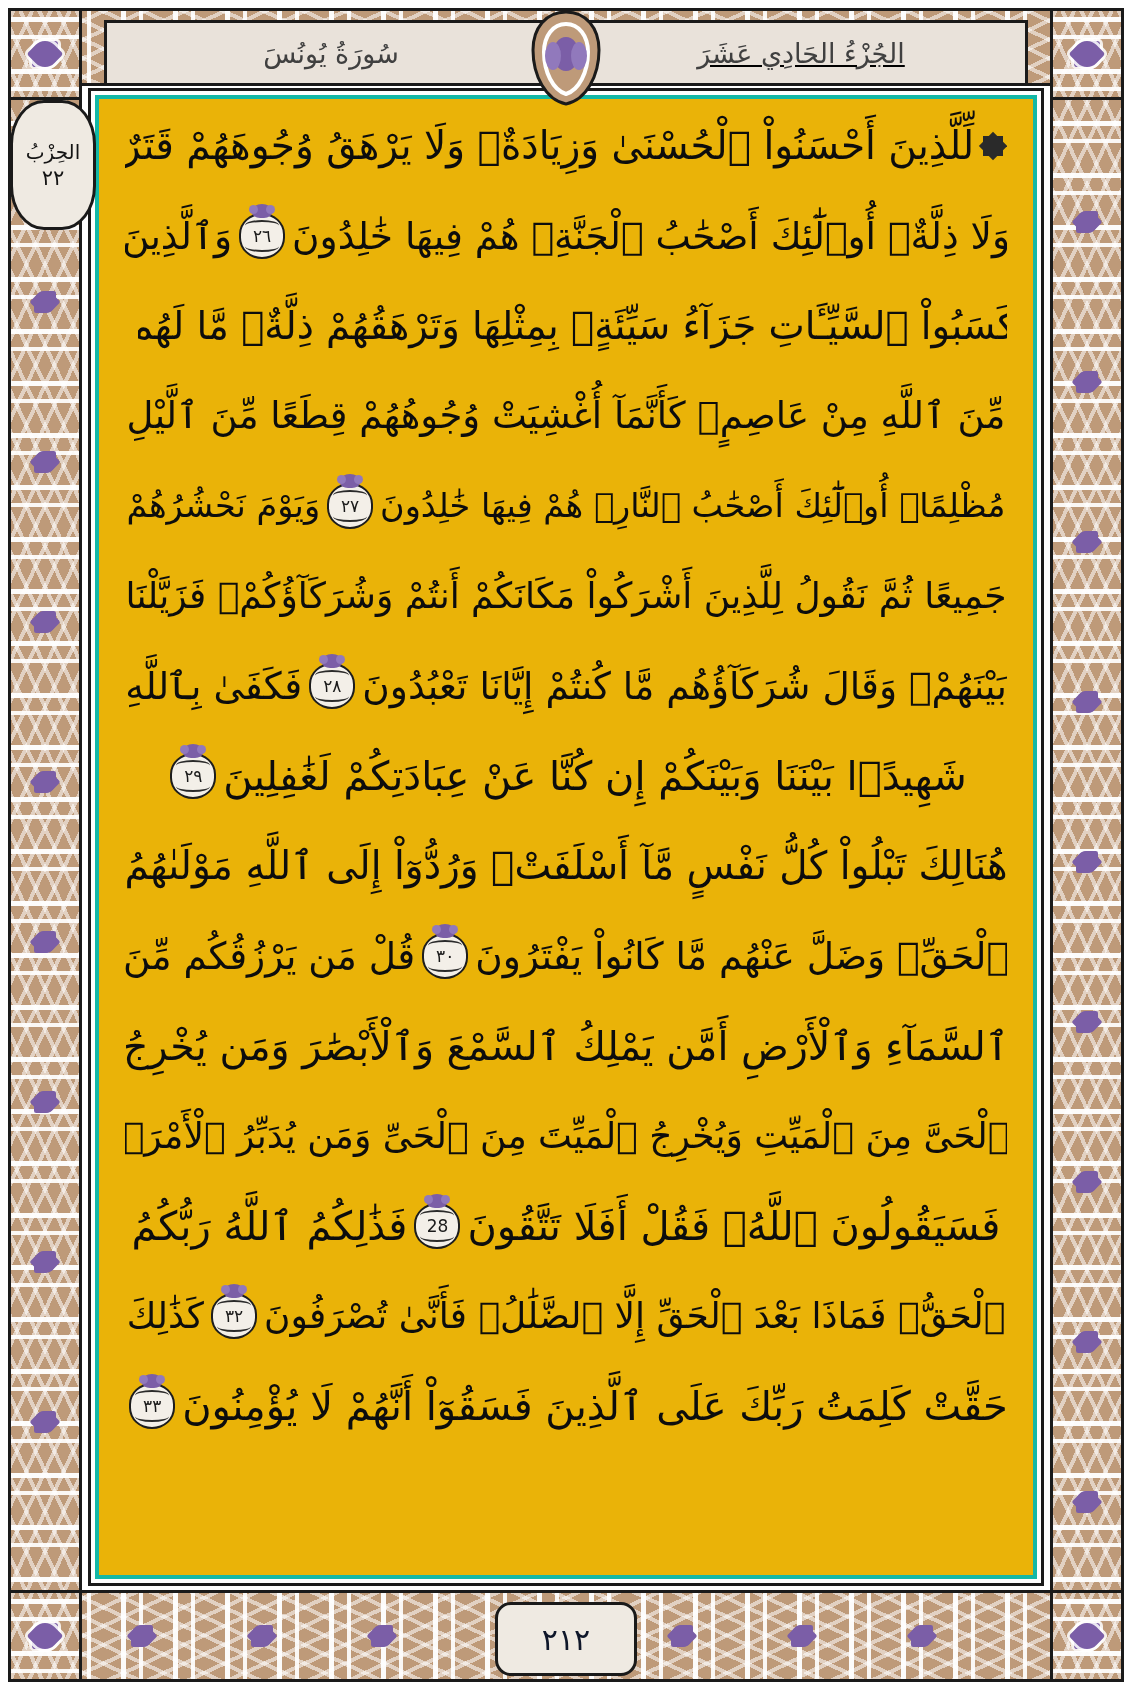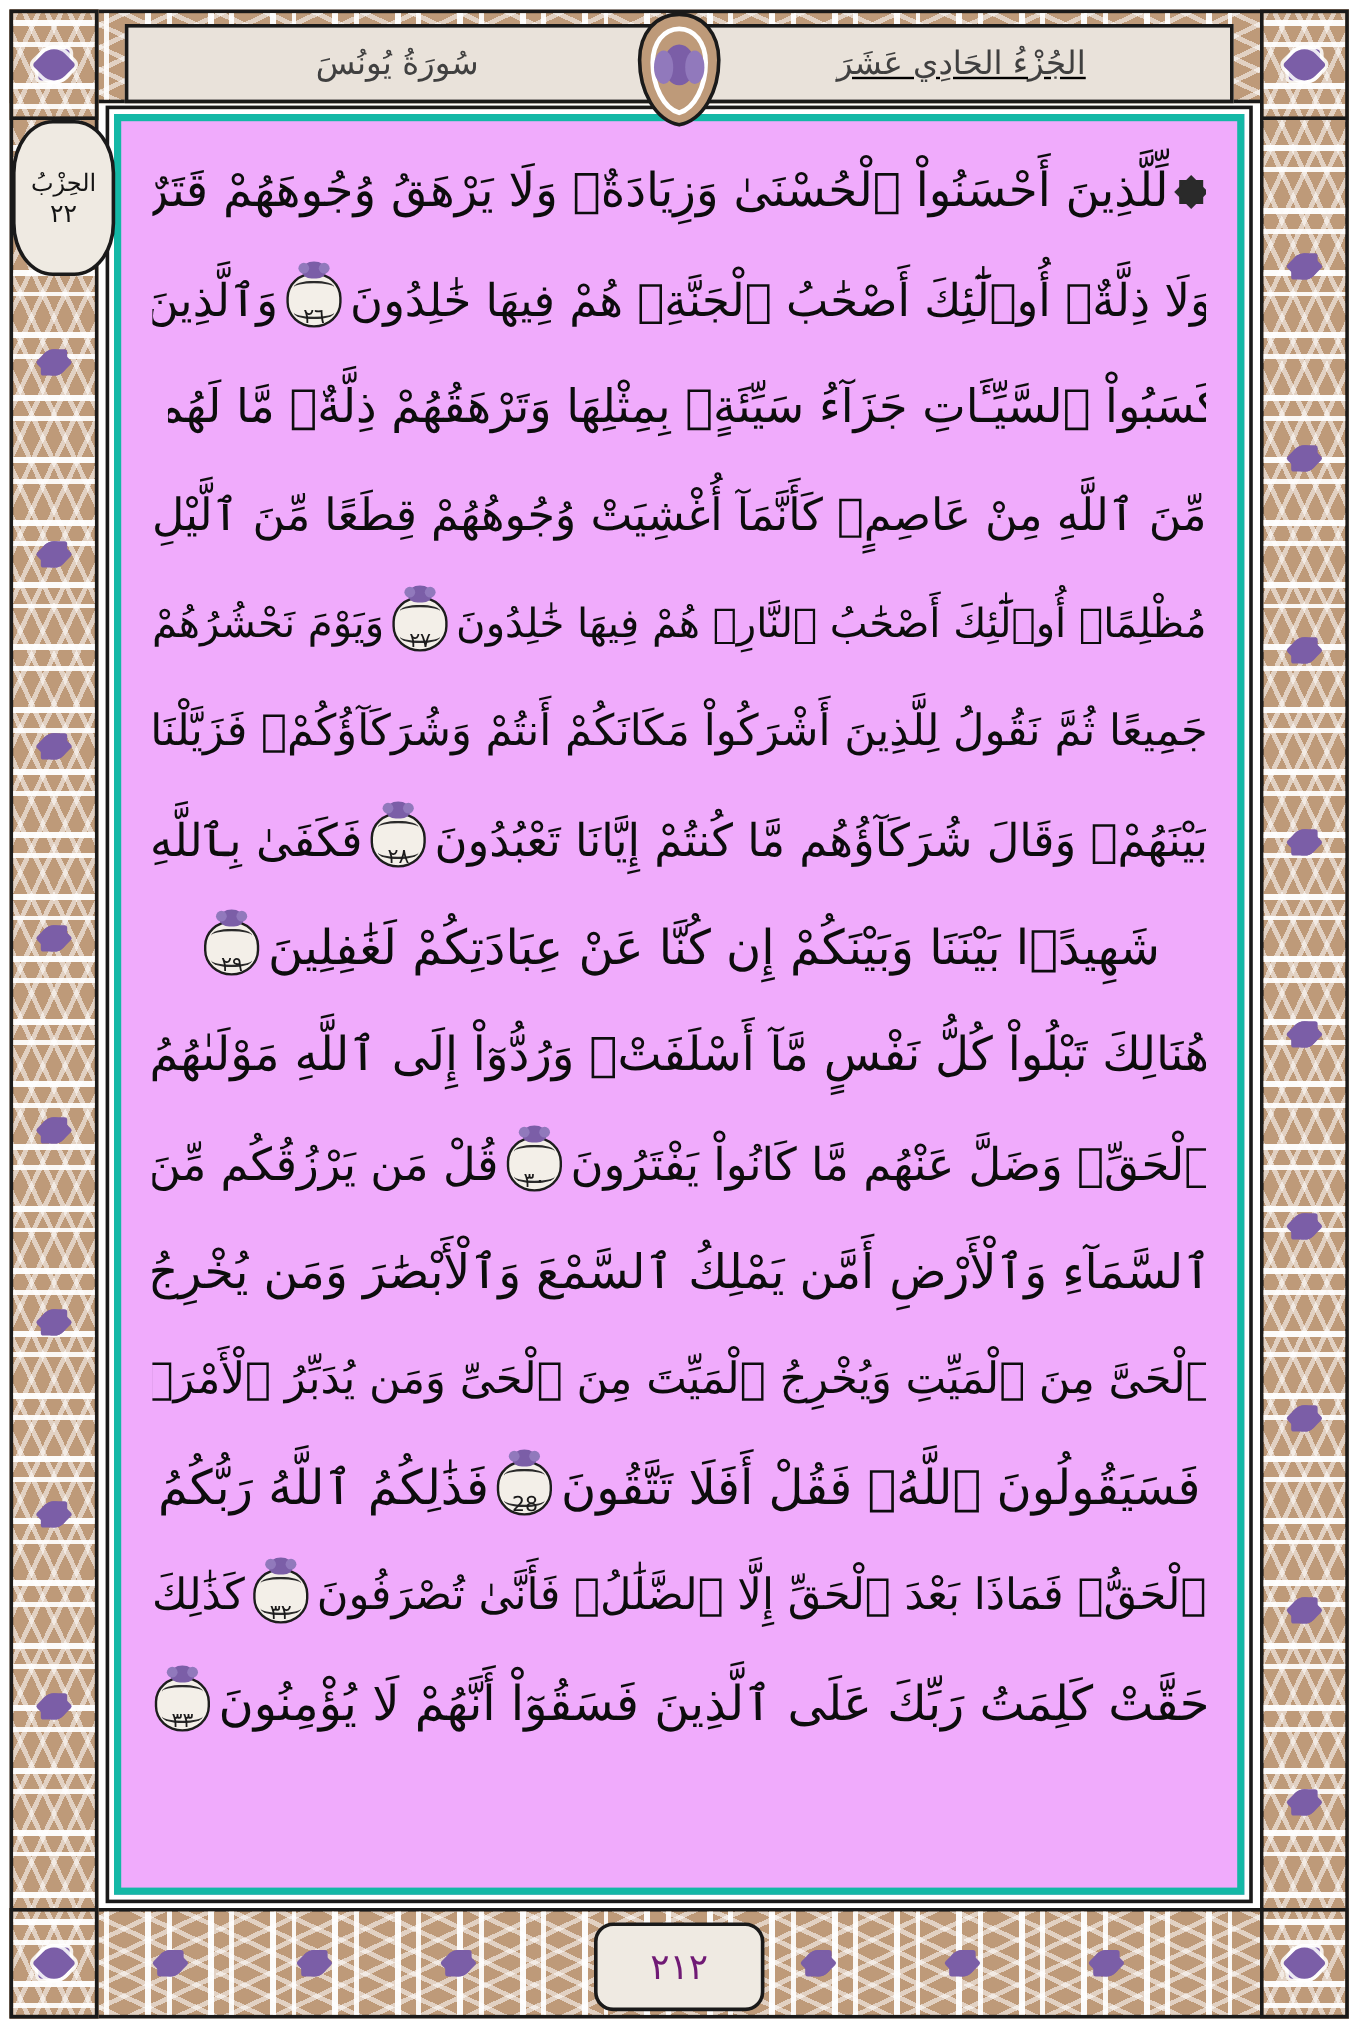--- a/index.html
+++ b/index.html
@@ -202,24 +202,24 @@
     right: 88px;
     bottom: 104px;
     background: #ffffff;
     border: 3px solid #1a1a1a;
     box-sizing: border-box;
     z-index: 5;
   }
   .text-frame-inner {
     position: absolute;
     inset: 4px;
-    border: 6px solid #14b8a6;
-    background: #f0abfc;
-    box-sizing: border-box;
-    padding: 14px 26px 10px 26px;
+    border: 4px solid #14b8a6;
+    background: #eab308;
+    box-sizing: border-box;
+    padding: 2px 26px 10px 26px;
     overflow: hidden;
   }
 
   .quran-lines {
     direction: rtl;
     text-align: center;
     color: #101010;
   }
   .q-line {
     font-family: "DejaVu Sans", "Liberation Sans", sans-serif;
@@ -236,21 +236,21 @@
     color: #0d0d0d;
     overflow: hidden;
   }
   .q-text {
     display: inline;
   }
 
   
   .ayah-marker {
     display: inline-flex;
-    align-items: flex-end;
+    align-items: center;
     justify-content: center;
     position: relative;
     width: 46px;
     height: 46px;
     margin: 0 5px;
     vertical-align: middle;
     flex: 0 0 auto;
   }
   .ayah-marker .disc {
     position: absolute;
@@ -336,21 +336,21 @@
     border: 3px solid #1a1a1a;
     box-sizing: border-box;
     border-radius: 16px;
     display: flex;
     align-items: center;
     justify-content: center;
     z-index: 14;
   }
   .page-num {
     font-size: 30px;
-    color: #701a75;
+    color: #0f172a;
     direction: rtl;
   }
 </style>
 </head>
 <body>
 
 <div class="page">
 
   <div class="ornament-frame">
 

